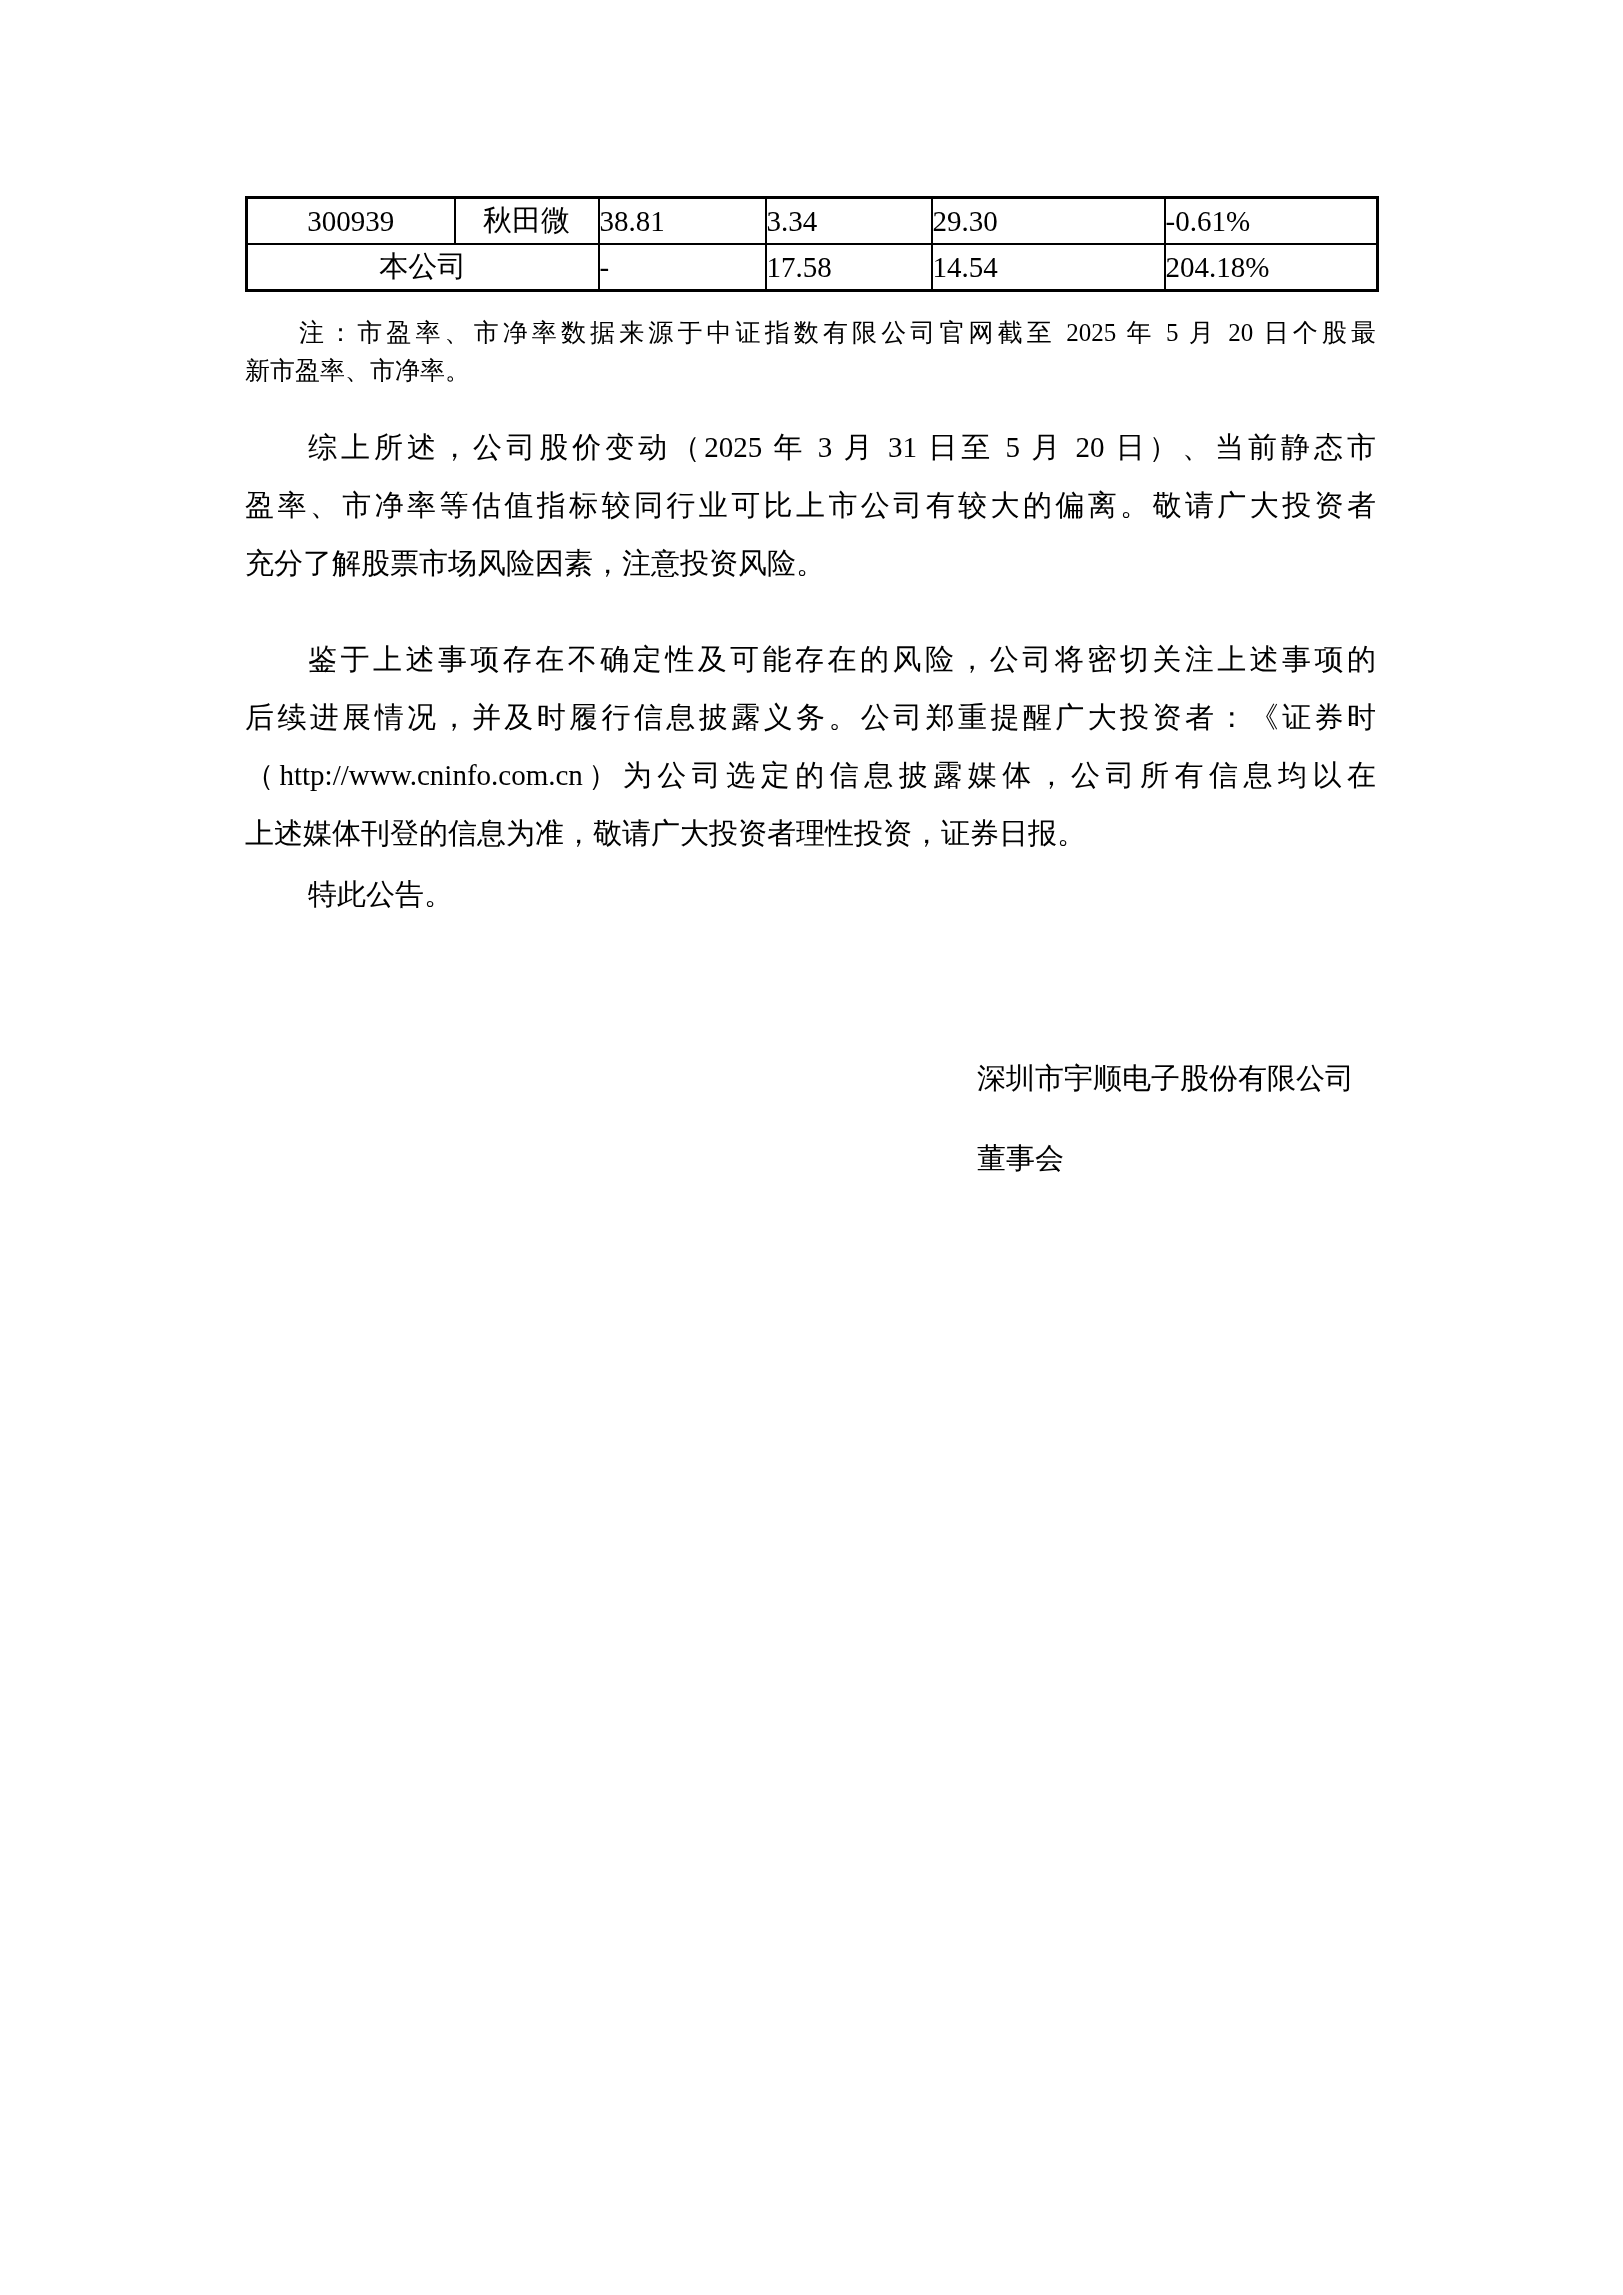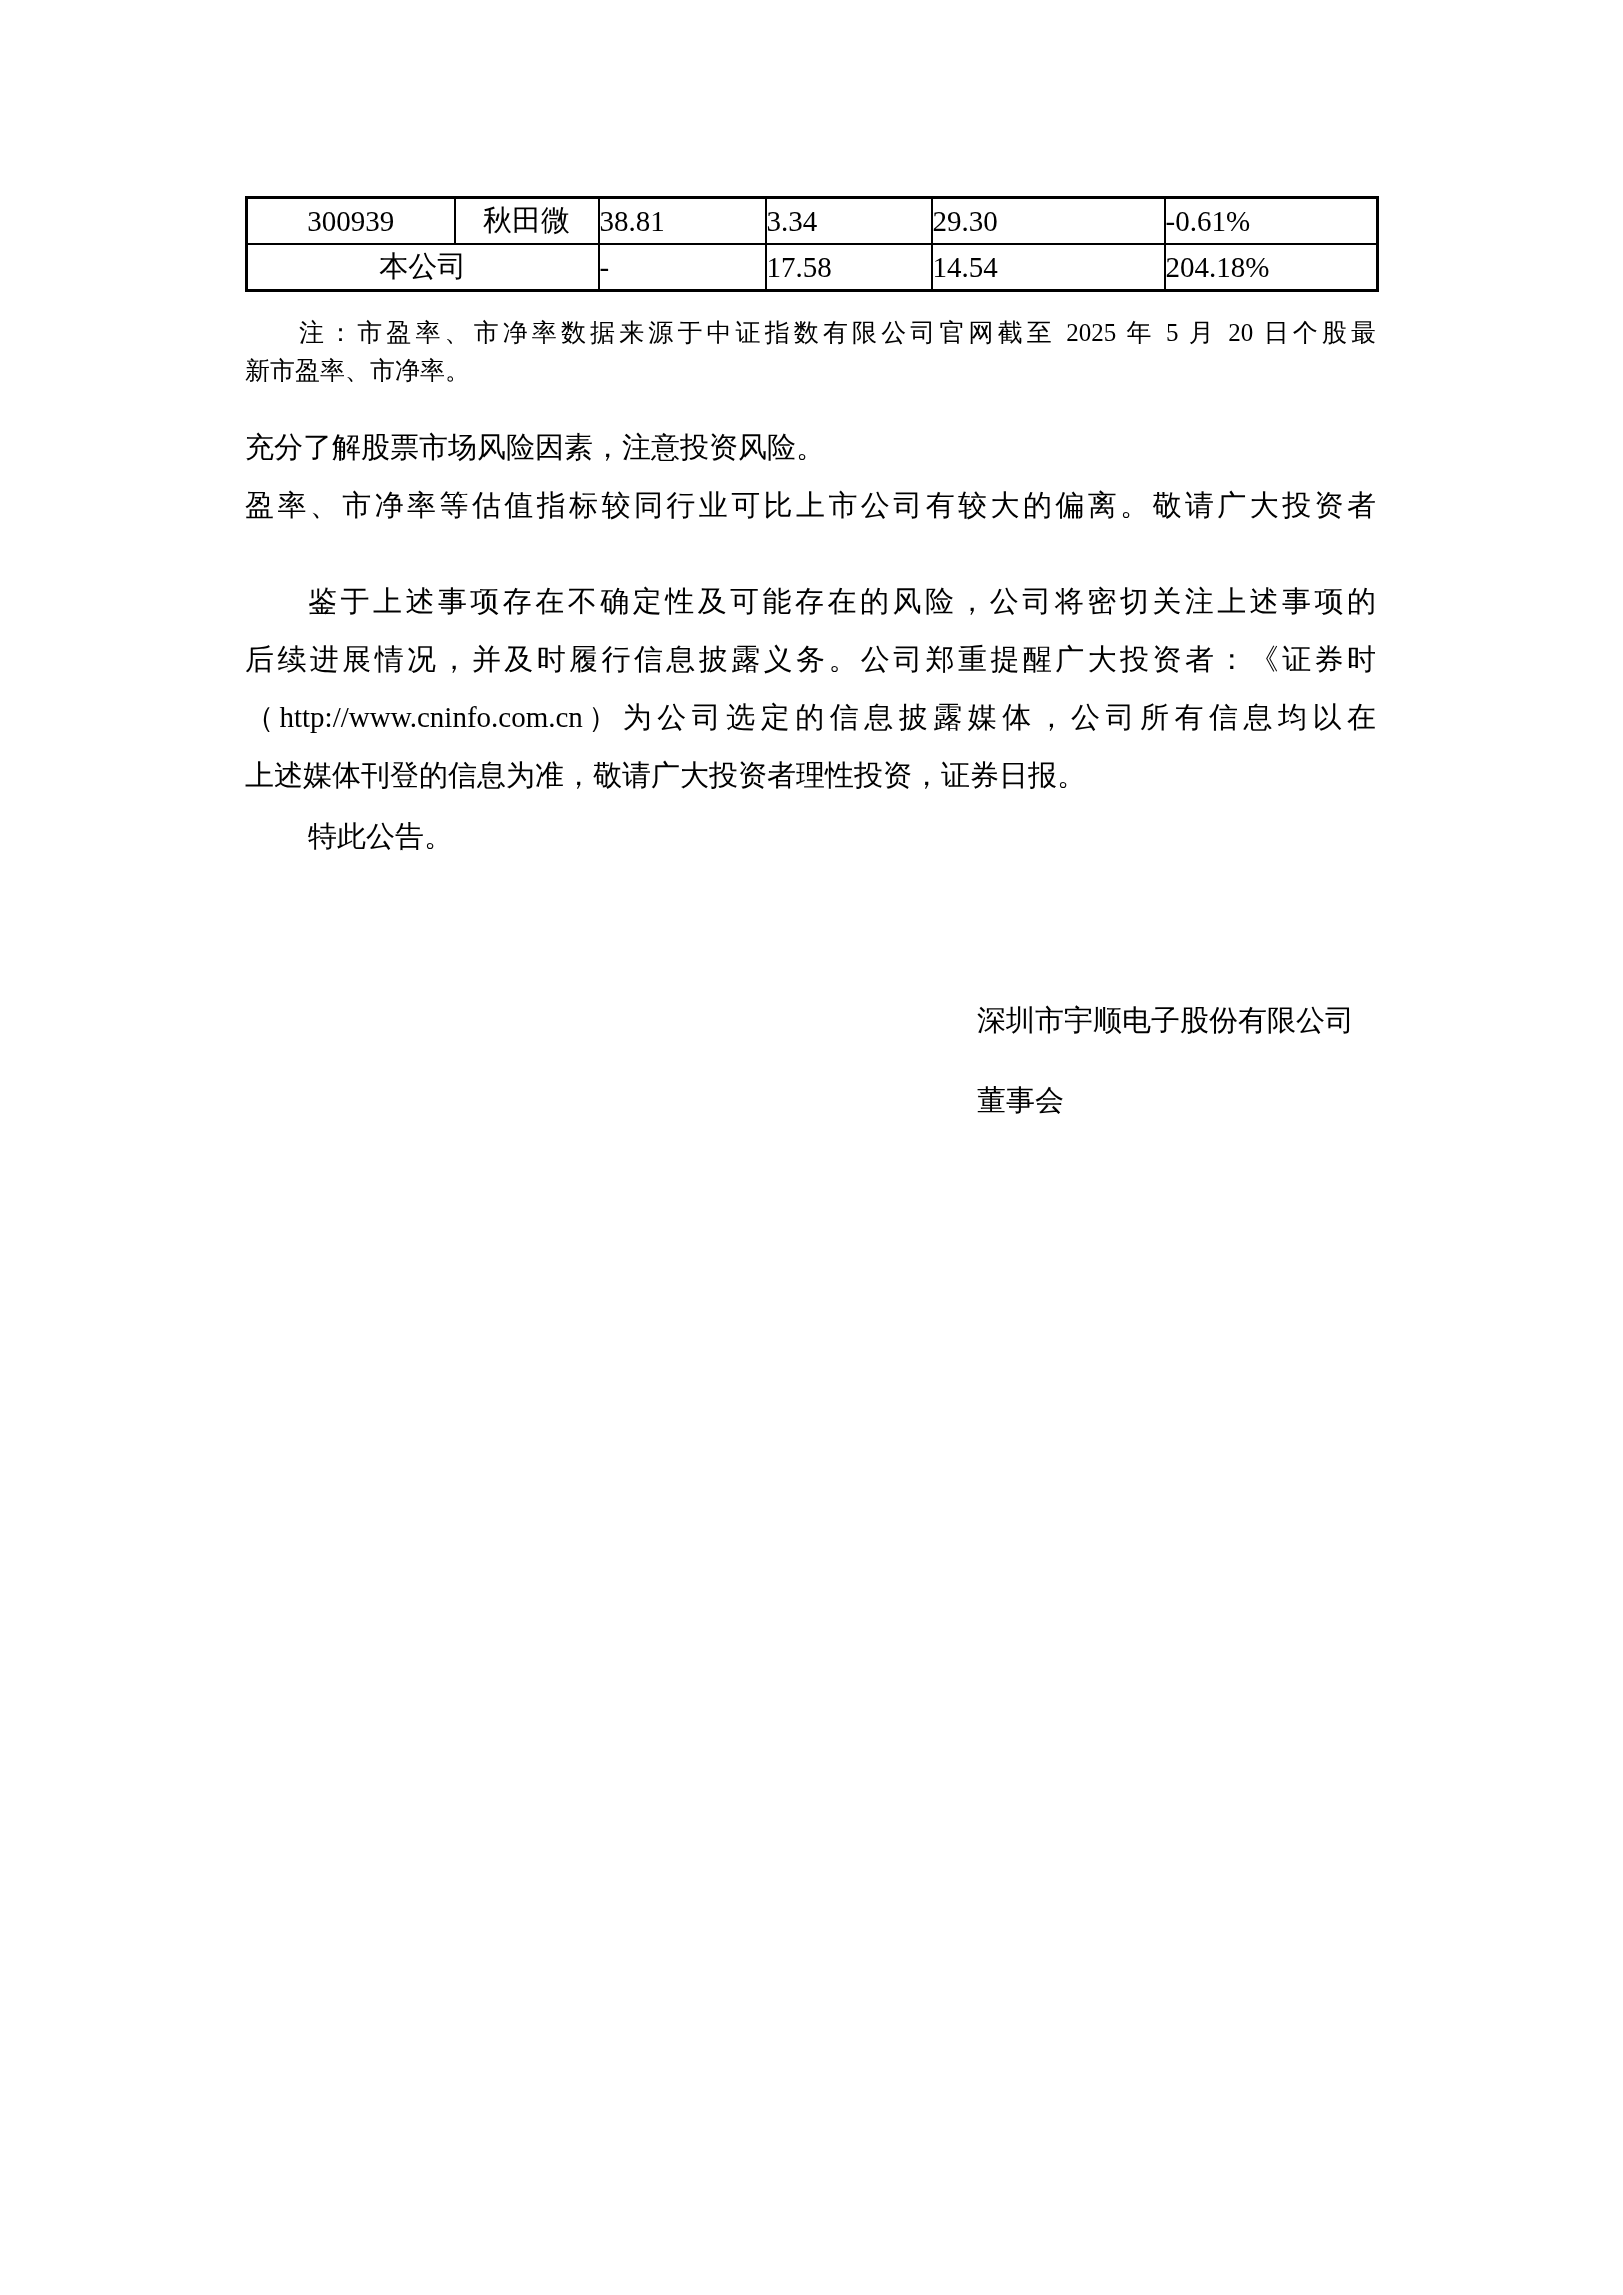--- a/index.html
+++ b/index.html
@@ -117,22 +117,23 @@
       </tr>
     </tbody>
   </table>
 
   <div class="note">
     <div class="ln-first">注：市盈率、市净率数据来源于中证指数有限公司官网截至 2025 年 5 月 20 日个股最</div>
     <div>新市盈率、市净率。</div>
   </div>
 
   <div class="para p1">
+    <div class="ln ln-just ln-indent">综上所述，公司股价变动（2025 年 3 月 31 日至 5 月 20 日）、当前静态市</div>
+    <div class="ln ln-just">盈率、市净率等估值指标较同行业可比上市公司有较大的偏离。敬请广大投资者</div>
     <div class="ln">充分了解股票市场风险因素，注意投资风险。</div>
-    <div class="ln ln-just">盈率、市净率等估值指标较同行业可比上市公司有较大的偏离。敬请广大投资者</div>
   </div>
 
   <div class="para p2">
     <div class="ln ln-just ln-indent">鉴于上述事项存在不确定性及可能存在的风险，公司将密切关注上述事项的</div>
     <div class="ln ln-just">后续进展情况，并及时履行信息披露义务。公司郑重提醒广大投资者：《证券时</div>
     <div class="ln ln-just">（http://www.cninfo.com.cn）为公司选定的信息披露媒体，公司所有信息均以在</div>
     <div class="ln">上述媒体刊登的信息为准，敬请广大投资者理性投资，证券日报。</div>
   </div>
 
   <div class="closing">特此公告。</div>

